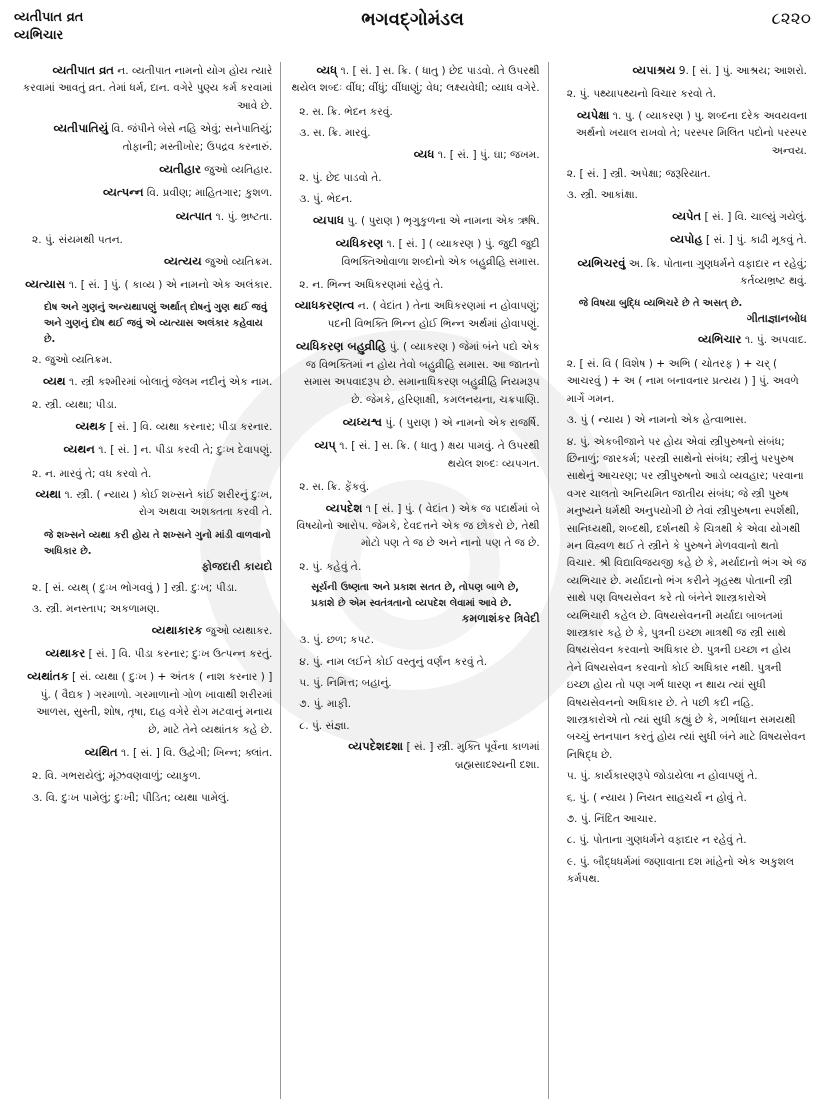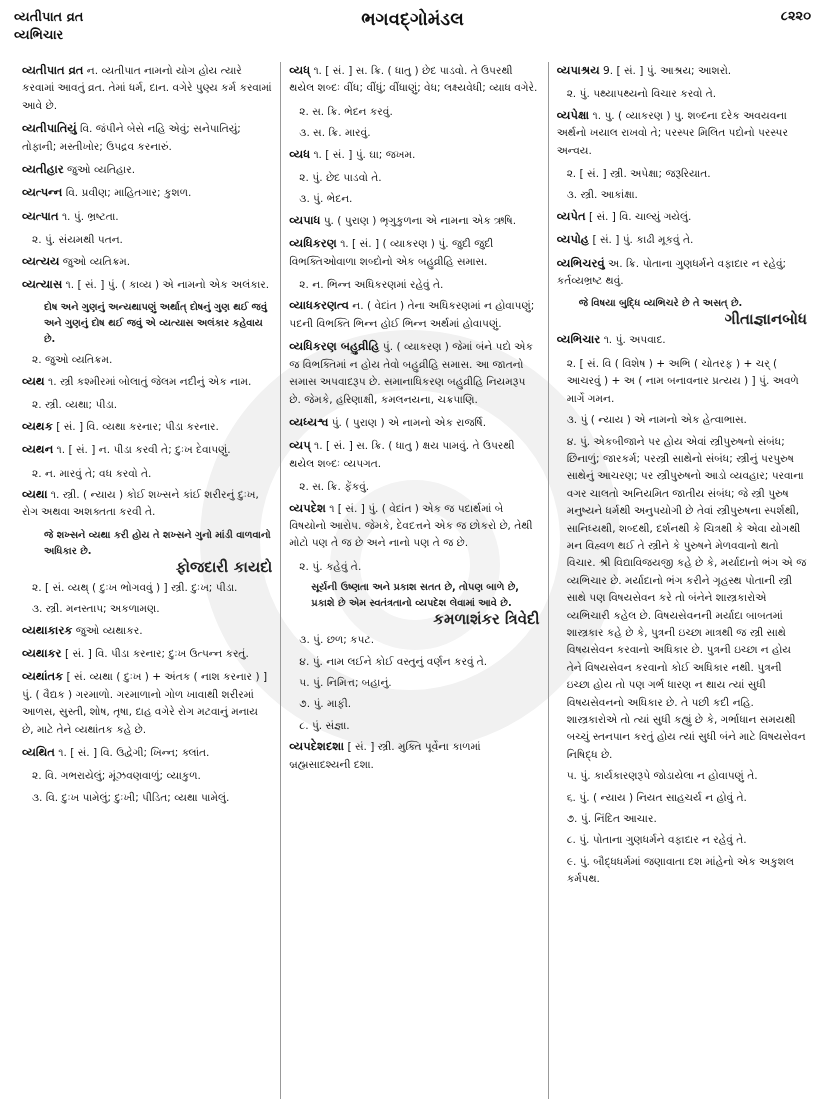--- a/index.html
+++ b/index.html
@@ -5,29 +5,29 @@
   html, body { margin:0; padding:0; background:#ffffff; }
   body { width:825px; height:1107px; overflow:hidden; position:relative;
          font-family: "DejaVu Sans", sans-serif; color:#111; }
   .watermark { position:absolute; left:200px; top:330px; width:420px; height:420px;
                border-radius:50%; border:60px solid #f1f1f1; box-sizing:border-box; z-index:0; }
   .watermark2 { position:absolute; left:330px; top:480px; width:170px; height:170px;
                border-radius:50%; border:30px solid #f3f3f3; box-sizing:border-box; z-index:0; }
   .header { position:absolute; top:8px; left:14px; right:14px; height:40px; z-index:1; }
   .hdr-left { position:absolute; left:0; top:0; font-weight:bold; font-size:13px; line-height:18px; }
   .hdr-center { position:absolute; left:0; right:0; top:0; text-align:center; font-weight:bold; font-size:18px; }
-  .hdr-right { position:absolute; right:0; top:0; font-weight:bold; font-size:13px;text-align:center; }
+  .hdr-right { position:absolute; right:0; top:0; font-weight:normal; font-size:17px;text-align:center; }
   .columns { position:absolute; top:62px; left:14px; right:10px; bottom:8px; display:flex; z-index:1; }
   .col { flex:1; padding:0 8px; box-sizing:border-box; font-size:10.6px; line-height:17.4px; overflow:hidden; }
   .col + .col { border-left:1px solid #999; }
-  .entry { margin-bottom:6px; }
+  .entry { margin-bottom:6px;text-align:right; }
   .sense { padding-left:10px; margin-bottom:4px; }
   .head { font-weight:bold; font-size:11.5px; }
   .quote { padding-left:22px; font-size:9.8px; line-height:16px; font-weight:bold; color:#222; margin:2px 0 4px; }
-  .src { display:block; text-align:right; font-weight:bold; font-size:15px; }
+  .src { display:block; text-align:right; font-weight:bold; font-size:11px; }
 </style>
 </head>
 <body>
 
 <div class="watermark"></div>
 <div class="watermark2"></div>
 
 <div class="header">
   <div class="hdr-left">
     <div>વ્યતીપાત વ્રત</div>

